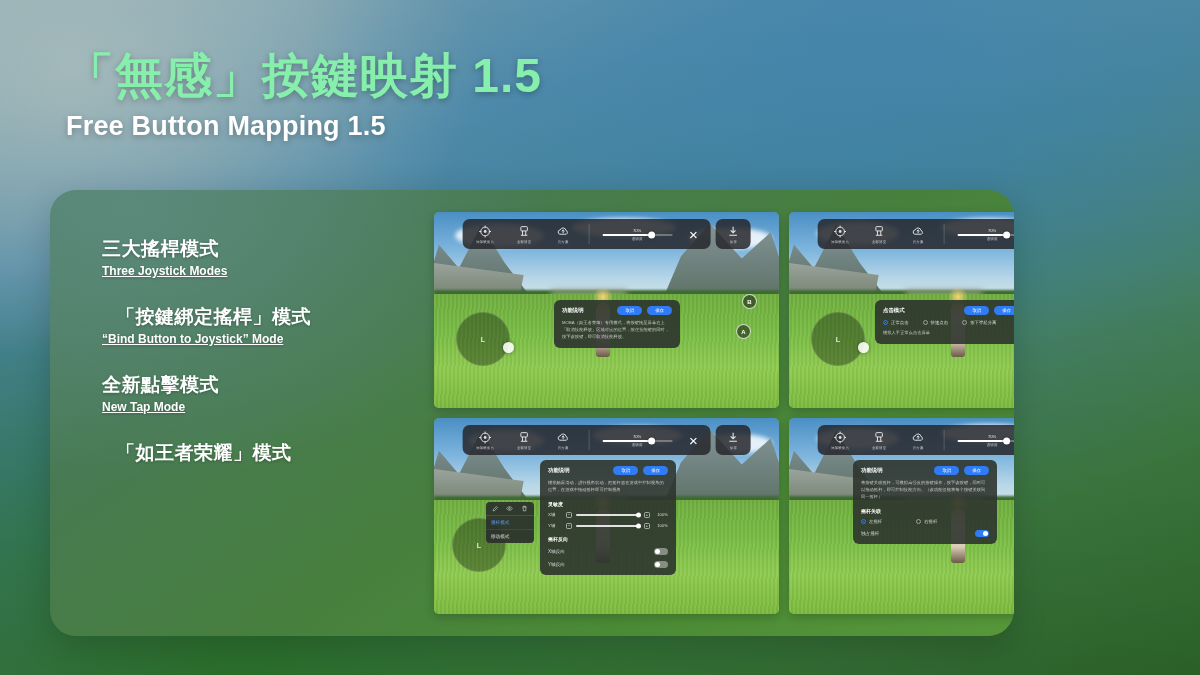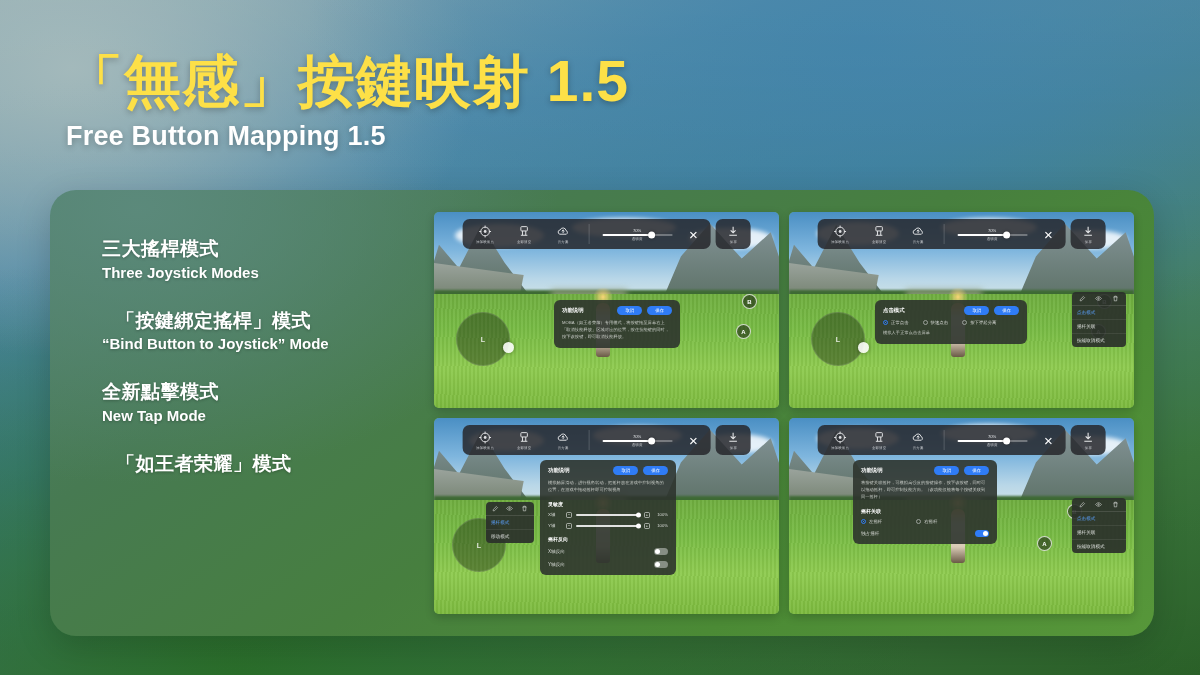--- a/index.html
+++ b/index.html
@@ -20,57 +20,57 @@
       linear-gradient(160deg, #86a4ab 0%, #4b87a6 26%, #3f7f92 44%, #45806a 62%, #3d7a3f 80%, #2f6b2c 100%);
   }
   .bg-veil {
     position: absolute; inset: 0;
     background: linear-gradient(180deg, rgba(255,255,255,0.06) 0%, rgba(0,0,0,0) 38%, rgba(0,0,0,0.10) 100%);
   }
 
   
   .header { position: absolute; left: 66px; top: 50px; width: 700px; }
   .title-cn {
-    color: #fde047;
-    font-size: 57px;
+    color: #86efac;
+    font-size: 48px;
     font-weight: bold;
     letter-spacing: 1px;
     line-height: 1.1;
     text-shadow: 0 2px 6px rgba(0,0,0,0.28);
     white-space: nowrap;
   }
   .title-en {
     color: #ffffff;
     font-size: 27px;
     font-weight: bold;
     letter-spacing: 0.2px;
     margin-top: 8px;
     text-shadow: 0 2px 6px rgba(0,0,0,0.25);
     white-space: nowrap;
   }
 
   
   .card {
     position: absolute;
     left: 50px; top: 190px;
-    width: 1104px; height: 446px;
+    width: 964px; height: 446px;
     border-radius: 26px;
     background:
       radial-gradient(700px 460px at 8% 4%, rgba(92,138,124,0.95) 0%, rgba(92,138,124,0) 60%),
       linear-gradient(145deg, #4f7f6b 0%, #477a52 26%, #477f3f 52%, #4b8a35 74%, #57973a 100%);
     box-shadow: 0 10px 34px rgba(0,0,0,0.18);
     overflow: hidden;
   }
 
   
   .features { position: absolute; left: 52px; top: 46px; width: 330px; color: #fff; }
   .feature { margin-bottom: 26px; text-shadow: 0 1px 3px rgba(0,0,0,0.28); }
   .feature.indent { padding-left: 14px; }
   .f-cn { font-size: 19px; font-weight: bold; line-height: 1.35; letter-spacing: 0.5px; }
-  .f-en { font-size: 15px; font-weight: bold; line-height: 1.2; margin-top: 2px; }
+  .f-en { font-size: 12px; font-weight: bold; line-height: 1.2; margin-top: 2px; text-decoration: underline; }
   .feature.indent .f-en { margin-left: -14px; }
 
   
   .shots {
     position: absolute;
     left: 384px; top: 22px;
     width: 700px; height: 402px;
     display: grid;
     grid-template-columns: 345px 345px;
     grid-template-rows: 196px 196px;

